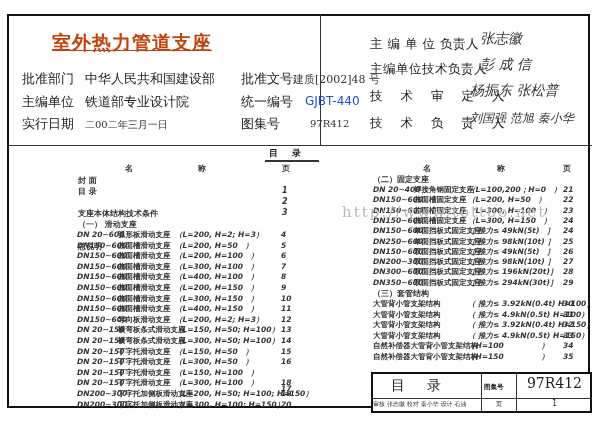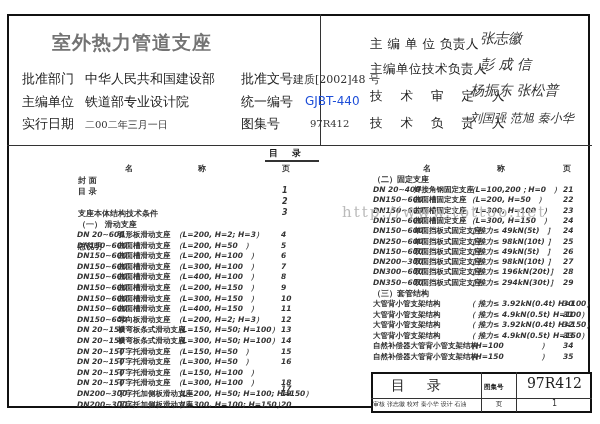--- a/index.html
+++ b/index.html
@@ -8,21 +8,21 @@
       font-family: "DejaVu Sans", sans-serif; color: #1a1a1a;
     }
     .abs { position: absolute; }
     .frame {
       left: 7px; top: 14px; width: 583px; height: 394px;
       border: 2px solid #111; box-sizing: border-box;
     }
     .hdr-divider-h { left: 7px; top: 145px; width: 585px; height: 1px; background: #333; }
     .hdr-divider-v { left: 320px; top: 14px; width: 1px; height: 132px; background: #333; }
 
-    .title { left: 52px; top: 30px; font-size: 19px; font-weight: bold; letter-spacing: 1px; color: #737373; }
+    .title { left: 52px; top: 30px; font-size: 19px; font-weight: bold; letter-spacing: 1px; color: #c2410c; text-decoration: underline; }
     .info-label { font-size: 13px; color: #222; }
     .info-value { font-size: 13px; color: #222; }
     .info-small { font-size: 10px; color: #333; font-family: "DejaVu Serif", serif; }
     .mono-code { font-size: 12px; color: #1d4ed8; }
 
     .resp-label { font-size: 12.5px; color: #222; letter-spacing: 0.5px; }
     .sig { font-family: "DejaVu Serif", serif; font-style: italic; font-size: 14px; color: #333; }
 
     .toc-heading { left: 265px; top: 147px; font-size: 9px; font-weight: bold; border-bottom: 2px solid #333; padding: 0 4px; letter-spacing: 14px; }
     .col-head { font-size: 8px; font-weight: bold; color: #333; }

